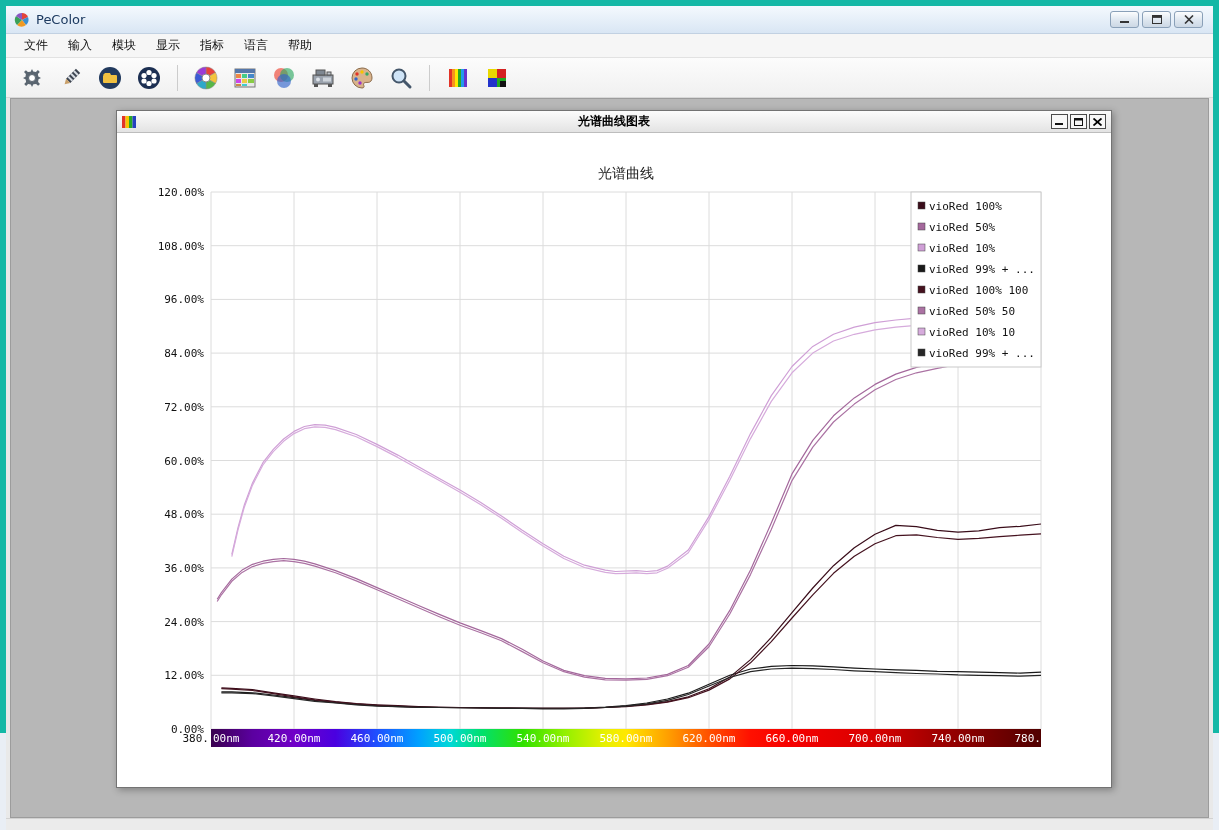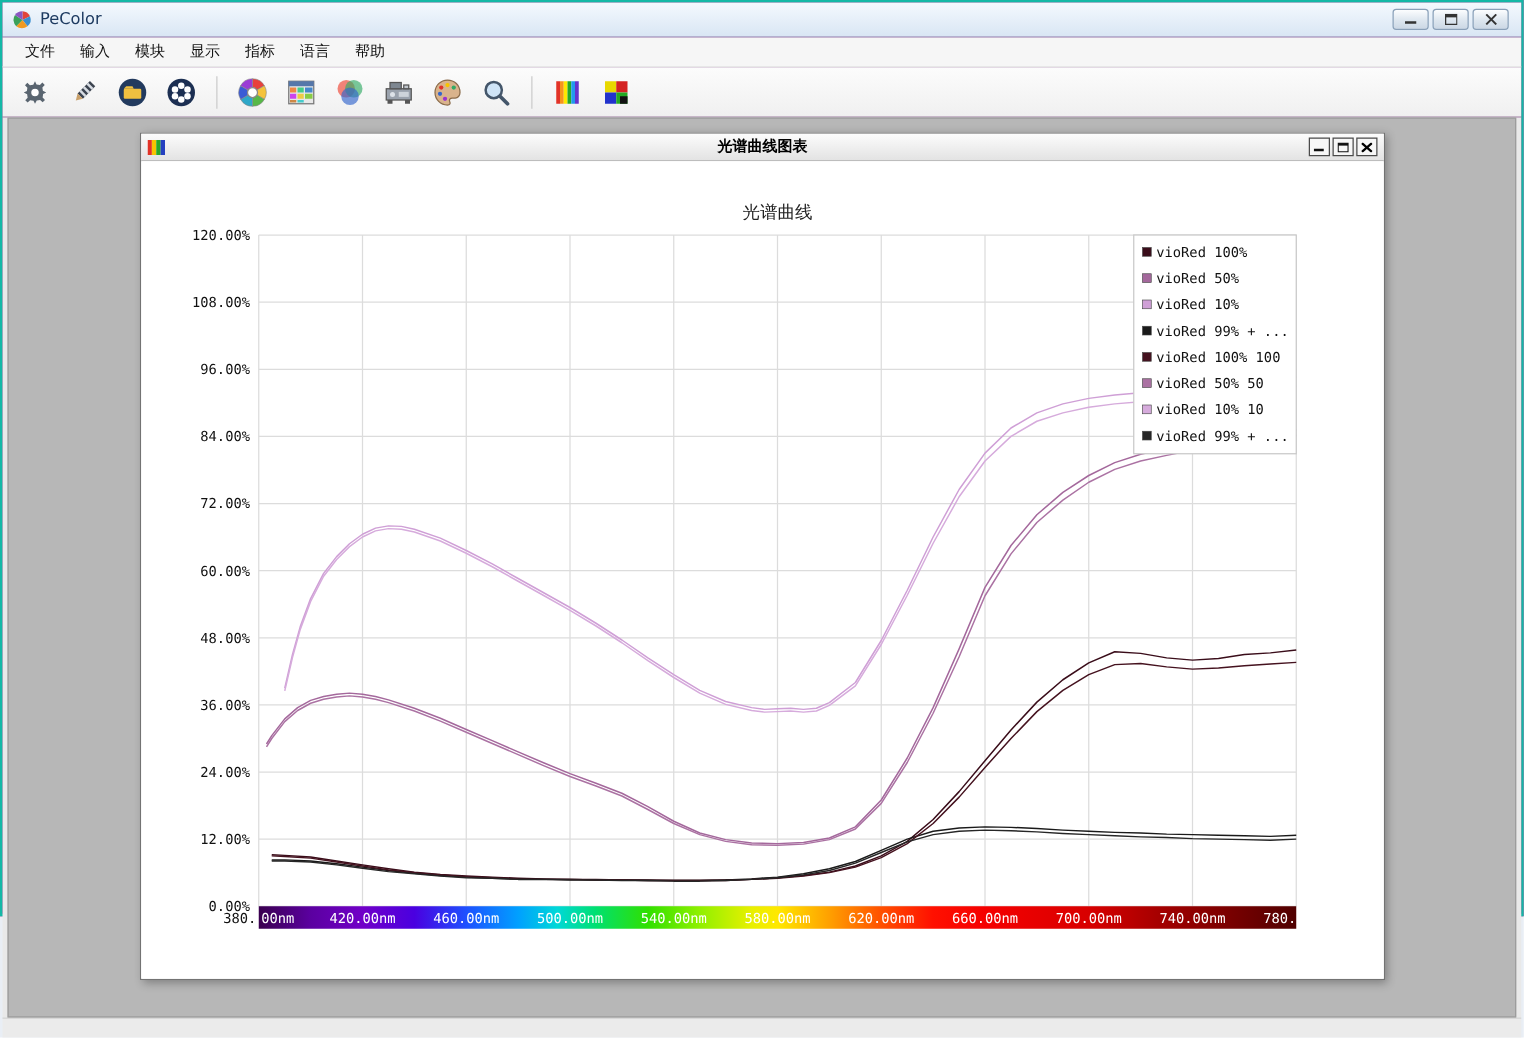--- a/index.html
+++ b/index.html
@@ -2,21 +2,21 @@
 <html><head>
 <meta charset="utf-8">
 <style>
   * { box-sizing: border-box; }
   html,body { margin:0; padding:0; }
   body {
     width:1219px; height:830px; overflow:hidden;
     font-family:"DejaVu Sans", sans-serif;
     background:#e9eef5;
   }
-  .window { width:1219px; height:733px; border:2px solid #14b8a6; background:#701a75; position:relative; }
+  .window { width:1219px; height:733px; border:6px solid #14b8a6; background:#84cc16; position:relative; }
 
   
   .titlebar { height:28px; background:linear-gradient(#f4f9fe,#d9e6f4); border-bottom:1px solid #c2d1e2;
     display:flex; align-items:center; padding:0 8px; }
   .app-icon { width:16px; height:16px; margin-right:6px; display:inline-flex; }
   .title { font-size:13px; color:#1d3a60; }
   .win-controls { margin-left:auto; display:flex; gap:3px; padding-right:2px; }
   .winbtn { width:29px; height:17px; border:1px solid #8aa0b8; border-radius:3px;
     background:linear-gradient(#fcfdfe,#dde6ef 55%,#ccd8e5); display:flex; align-items:center; justify-content:center; padding:0; }
 

